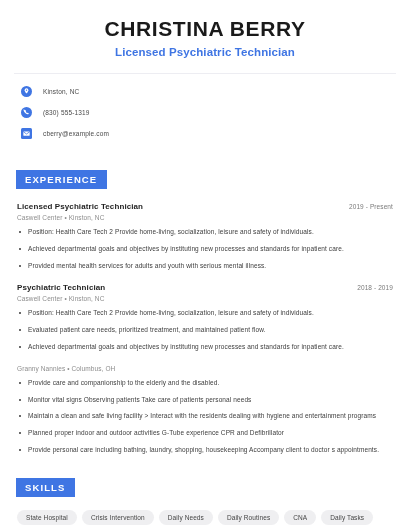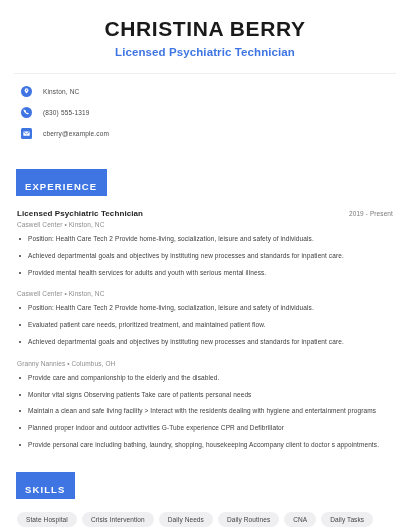--- a/index.html
+++ b/index.html
@@ -75,21 +75,21 @@
   }
 
   
   .section-tag {
     display: inline-block;
     background: #3f75e3;
     color: #ffffff;
     font-size: 9.5px;
     font-weight: bold;
     letter-spacing: 1.1px;
-    padding: 12px 10px 4px 9px;
+    padding: 4px 10px 4px 9px;
     margin-left: 2px;
   }
   .experience-wrap { margin-top: 27px; }
   .skills-wrap { margin-top: 22px; }
 
   
   .job {
     margin-top: 13px;
     padding: 0 3px;
   }
@@ -217,20 +217,24 @@
       </div>
       <div class="job-company">Caswell Center • Kinston, NC</div>
       <ul class="bullets">
         <li>Position: Health Care Tech 2 Provide home-living, socialization, leisure and safety of individuals.</li>
         <li>Achieved departmental goals and objectives by instituting new processes and standards for inpatient care.</li>
         <li>Provided mental health services for adults and youth with serious mental illness.</li>
       </ul>
     </div>
 
     <div class="job">
+      <div class="job-head">
+        <span class="job-role">Psychiatric Technician</span>
+        <span class="job-dates">2018 - 2019</span>
+      </div>
       <div class="job-company">Caswell Center • Kinston, NC</div>
       <ul class="bullets">
         <li>Position: Health Care Tech 2 Provide home-living, socialization, leisure and safety of individuals.</li>
         <li>Evaluated patient care needs, prioritized treatment, and maintained patient flow.</li>
         <li>Achieved departmental goals and objectives by instituting new processes and standards for inpatient care.</li>
       </ul>
     </div>
 
     <div class="job">
       <div class="job-company">Granny Nannies • Columbus, OH</div>

